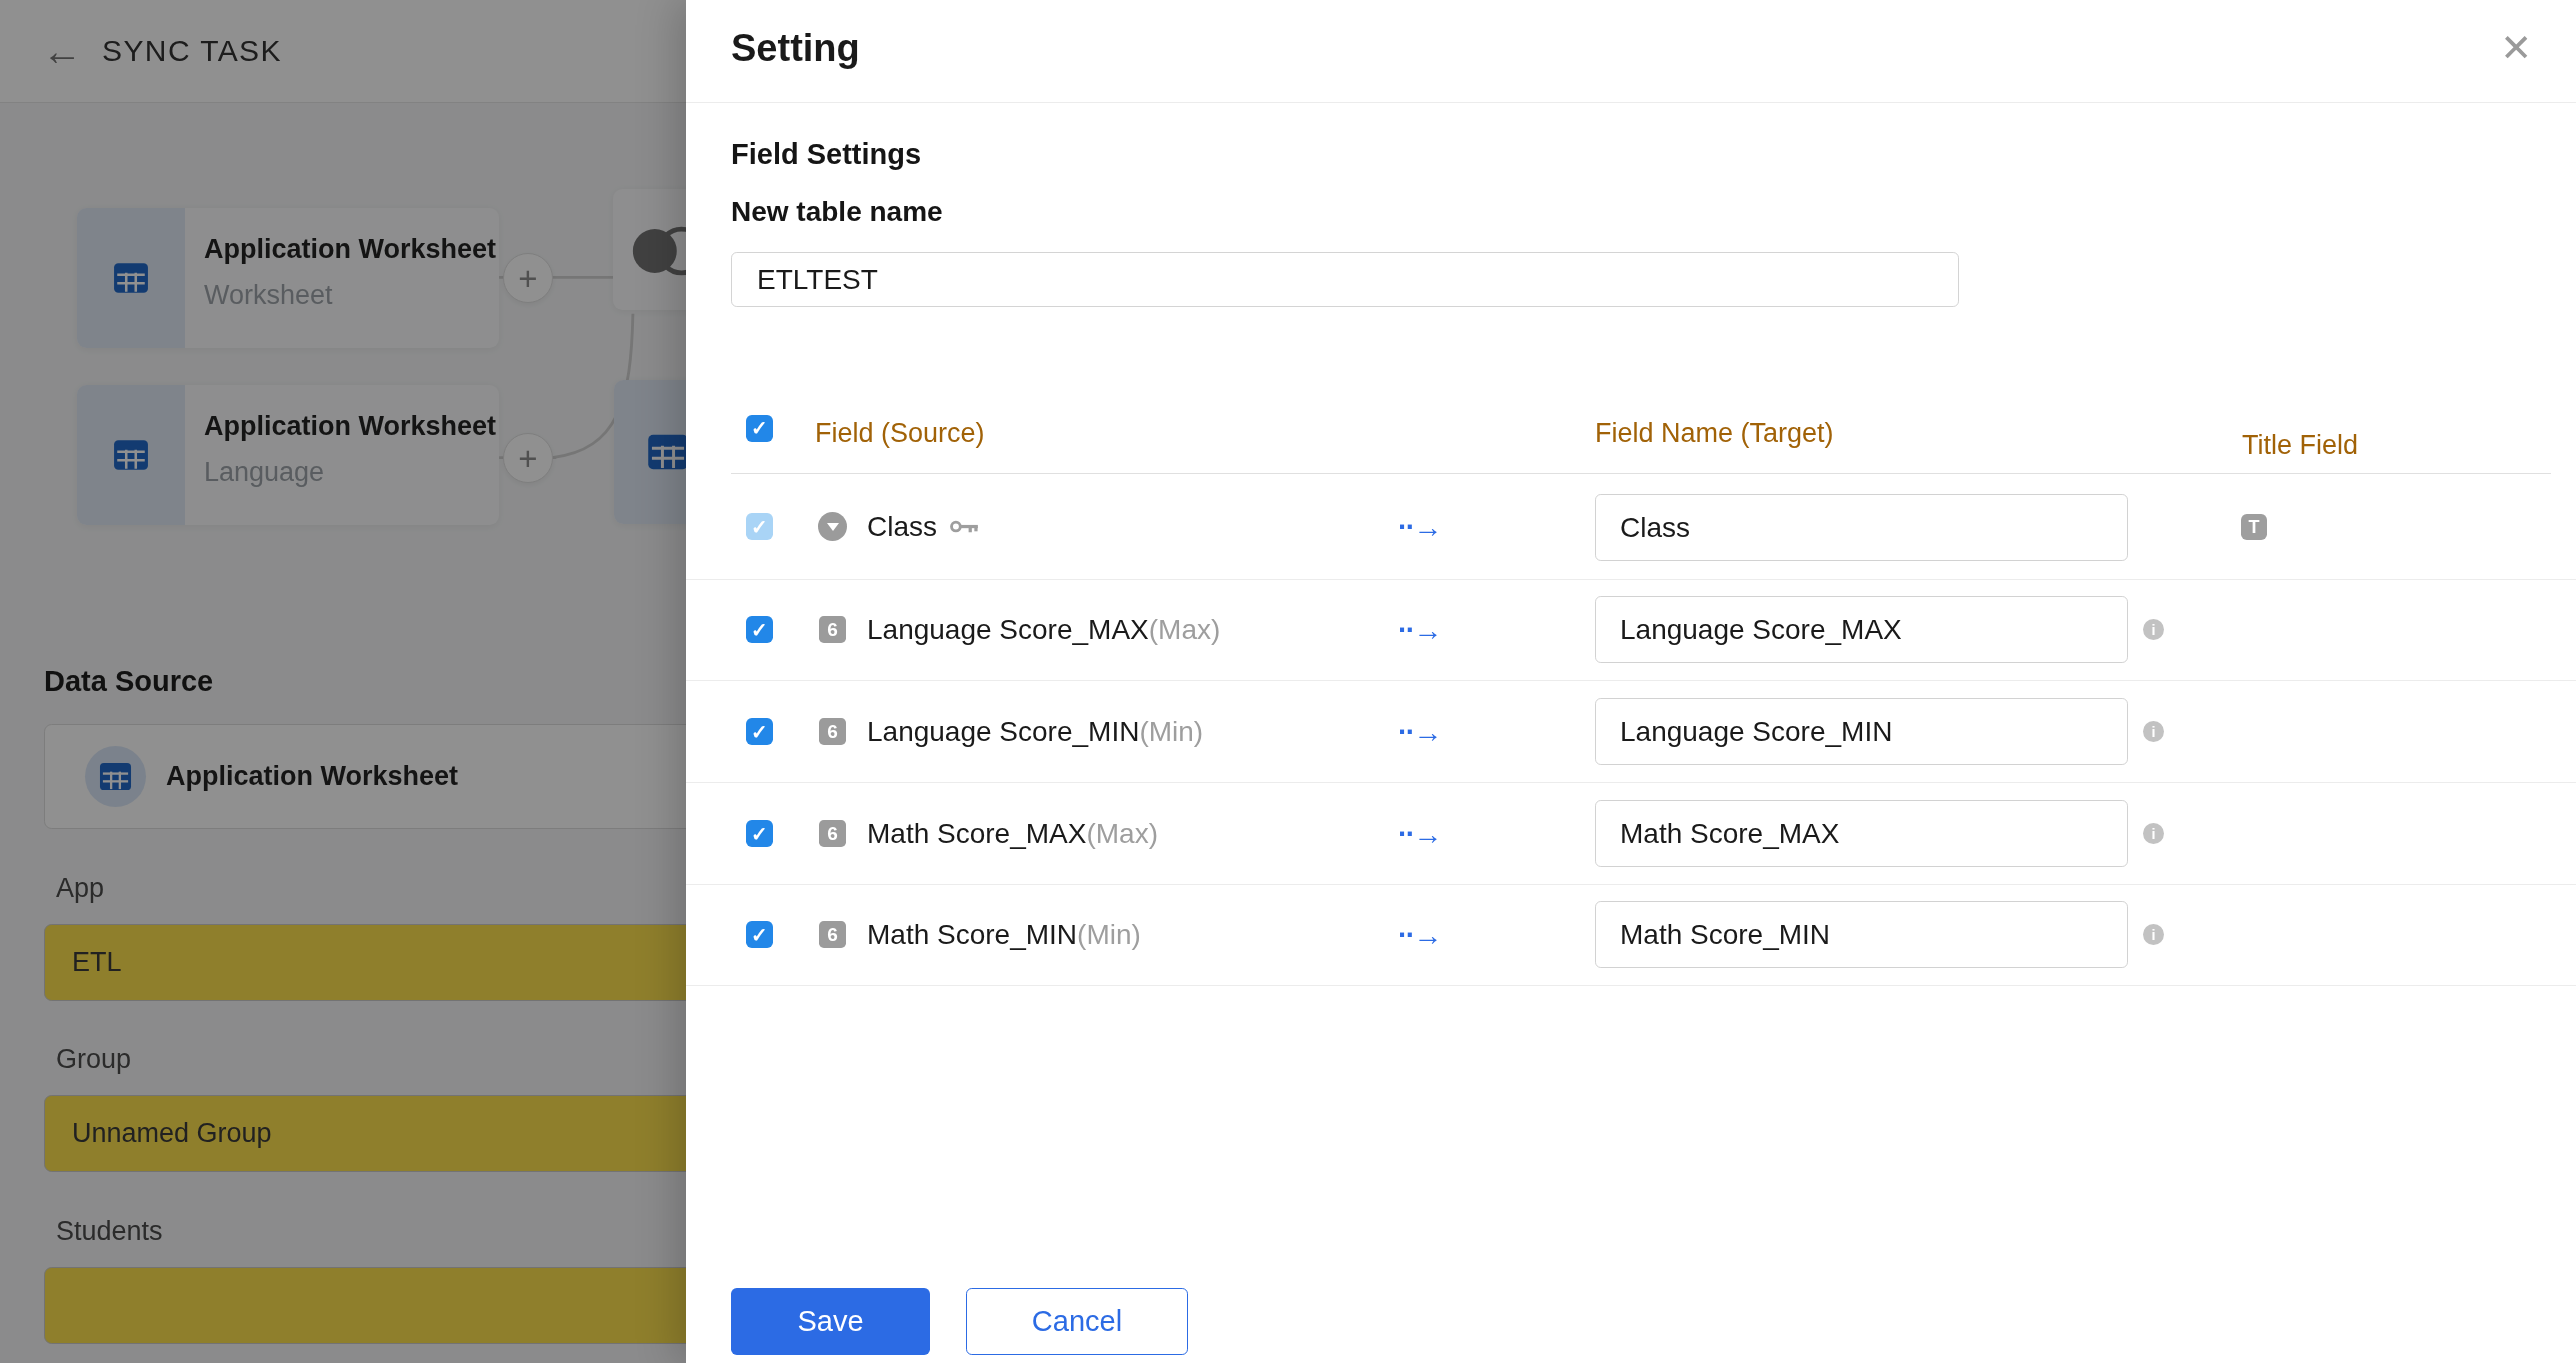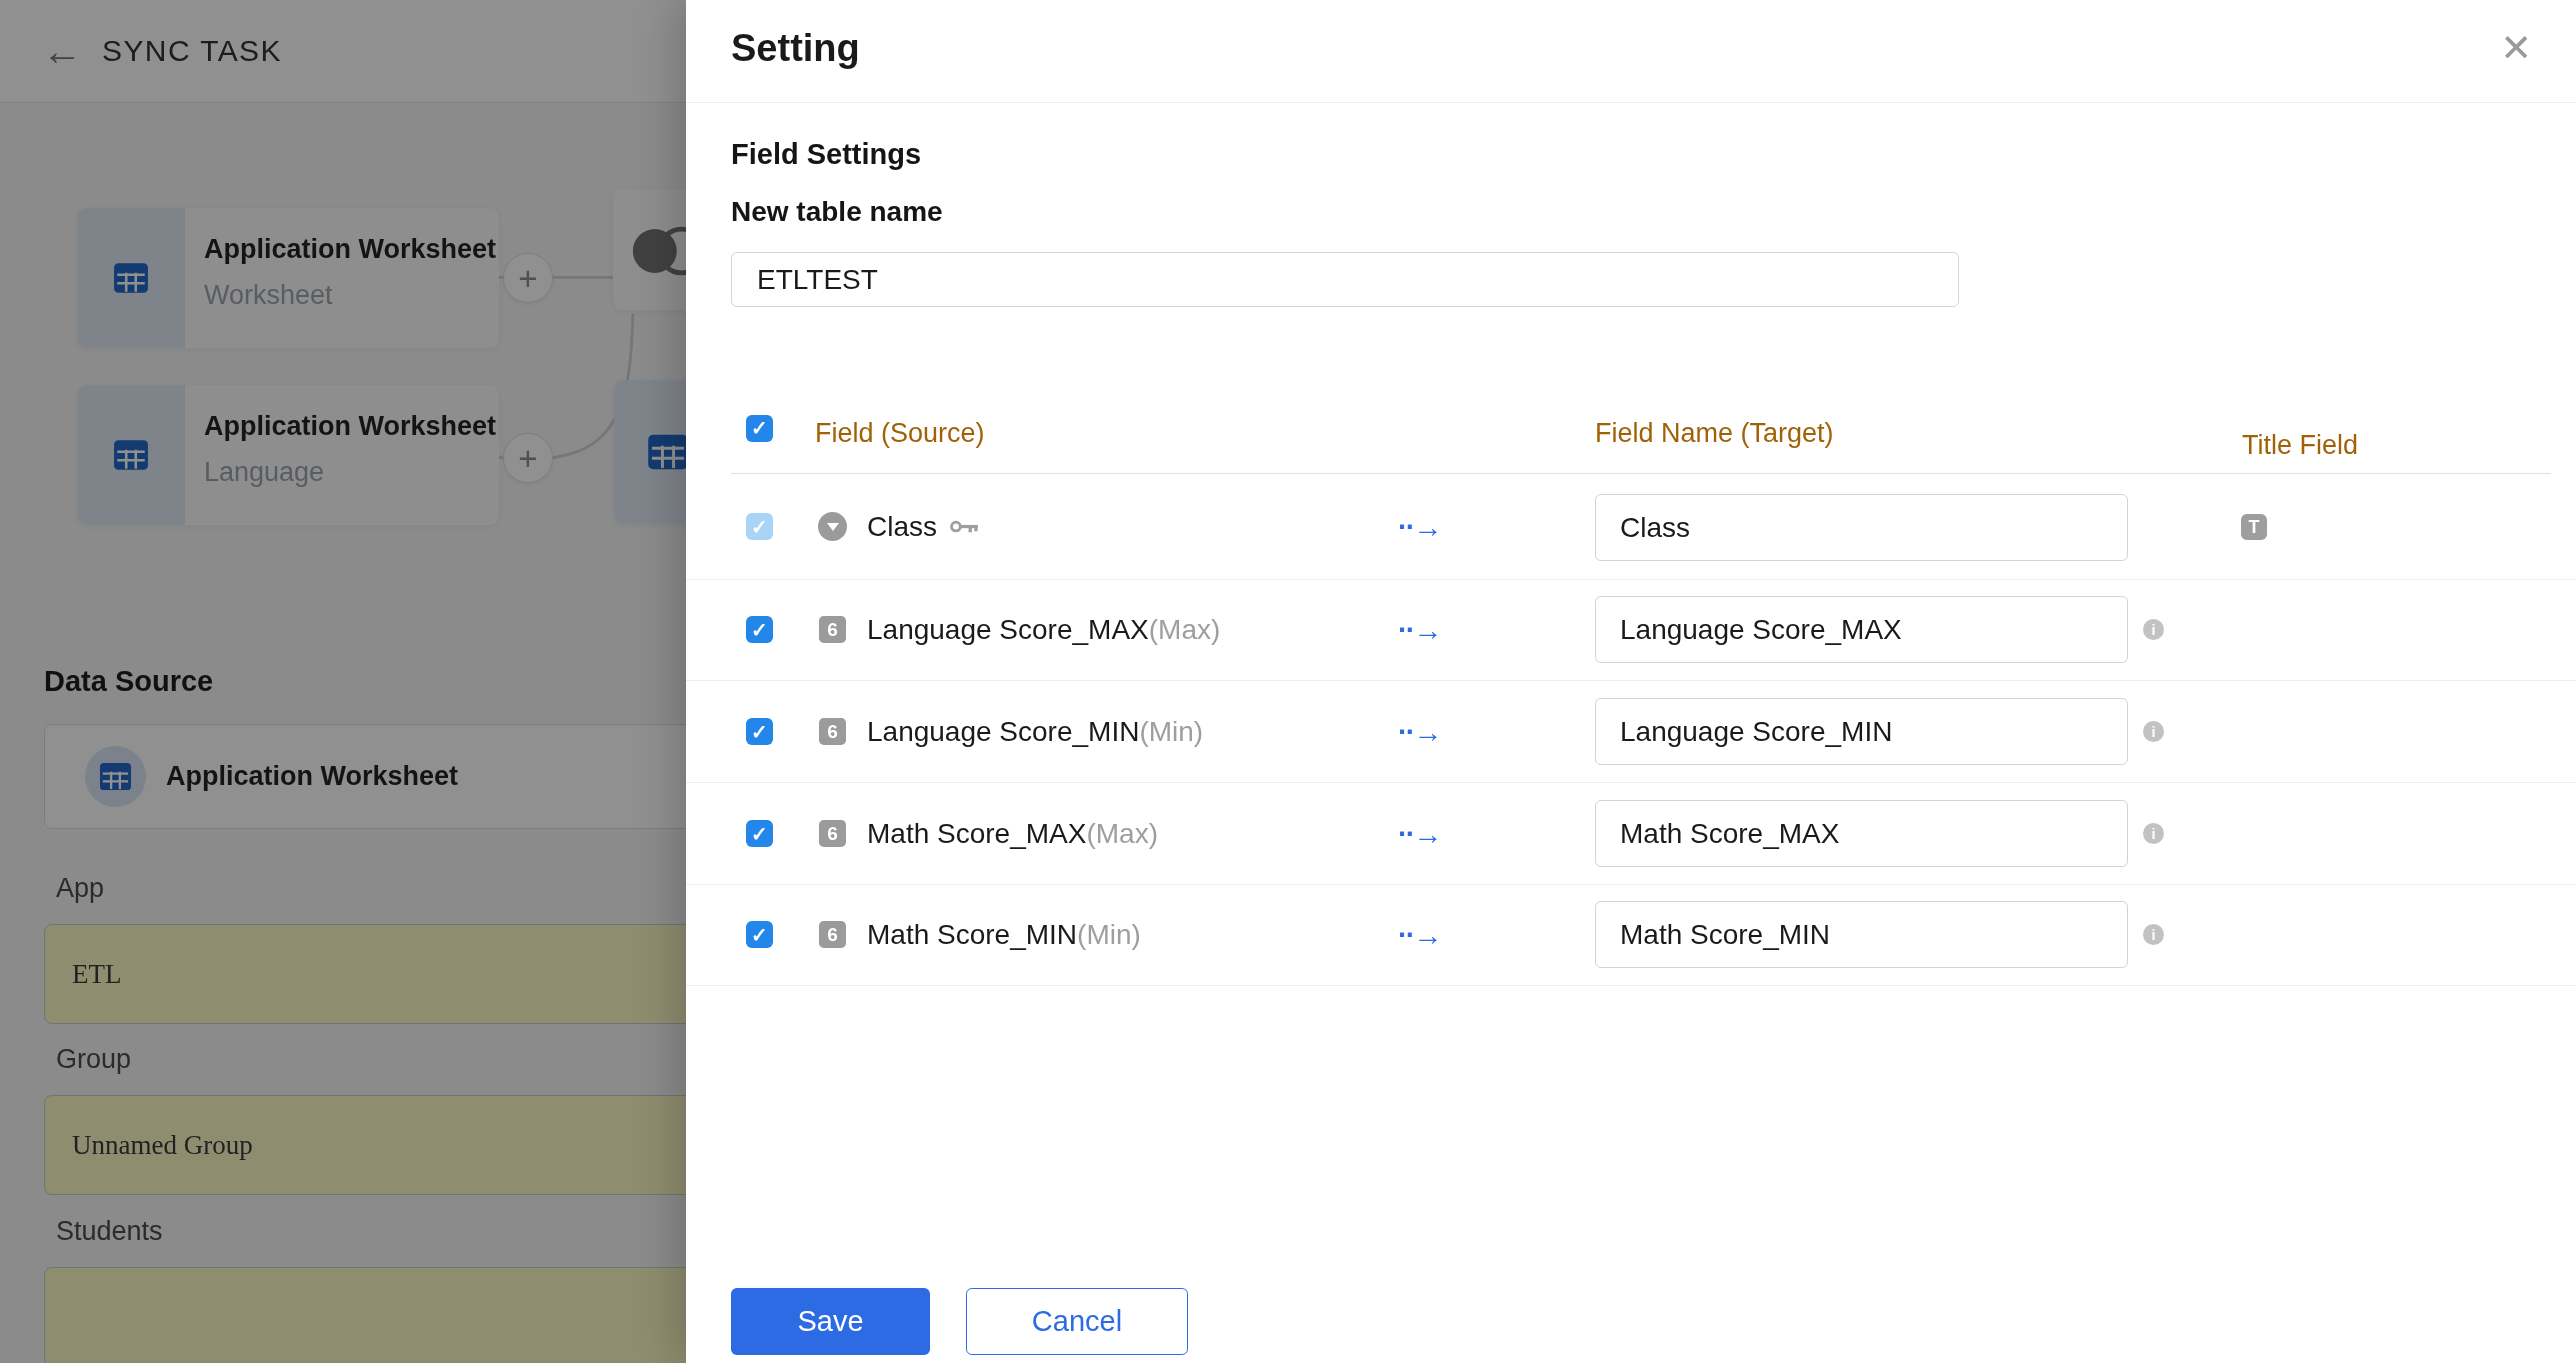--- a/index.html
+++ b/index.html
@@ -25,21 +25,21 @@
   .union-card { position:absolute; left:613px; top:86px; width:144px; height:121px; background:#fbfcfd; border-radius:9.6px; box-shadow:0 1.9px 7.7px rgba(0,0,0,.05); }
   .dest-card { position:absolute; left:614px; top:277px; width:163px; height:144px; background:#fbfcfd; border-radius:9.6px; overflow:hidden; box-shadow:0 1.9px 7.7px rgba(0,0,0,.05); }
   .dest-icon-sec { position:absolute; left:0; top:0; width:108px; height:100%; background:#dfe9f6; display:flex; align-items:center; justify-content:center; }
 
   .ds-label { position:absolute; left:44px; top:562px; font-size:29px; font-weight:bold; color:#151515; }
   .ds-card { position:absolute; left:44px; top:621px; width:796px; height:105px; background:#fff; border:1px solid #dcdcdc; border-radius:7.7px; }
   .ds-circle { position:absolute; left:40px; top:21px; width:61px; height:61px; border-radius:50%; background:#d9e6f7; display:flex; align-items:center; justify-content:center; }
   .ds-name { position:absolute; left:121px; top:36px; font-size:27px; font-weight:bold; color:#1b1b1b; }
 
   .fld-label { position:absolute; left:44px; font-size:27px; color:#454545;margin-left:12px; }
-  .fld-input { position:absolute; left:44px; width:882px; height:100px; background:#fef9c3; border:1px solid #c9c9c9; border-radius:7.7px; font-size:27px; color:#333; padding-left:27px; font-family:Liberation Serif, serif; }
+  .fld-input { position:absolute; left:44px; width:882px; height:77px; background:#fde047; border:1px solid #c9c9c9; border-radius:7.7px; font-size:27px; color:#333; padding-left:27px; font-family:Liberation Sans, sans-serif; }
 
   
   .overlay { position:absolute; left:0; top:0; width:2576px; height:1364px; background:rgba(13,13,13,0.46); z-index:40; }
 
   
   .drawer { position:absolute; left:686px; top:0; width:1890px; height:1364px; background:#ffffff; z-index:50; box-shadow:-11.5px 0 38px rgba(0,0,0,.18); }
   .drawer-header { position:absolute; left:0; top:0; width:100%; height:103px; border-bottom:1px solid #ececec; }
   .drawer-title { position:absolute; left:45px; top:27px; font-size:38px; font-weight:bold; color:#1a1a1a; }
   .close-btn { position:absolute; right:44px; top:27px; font-size:38px; color:#9a9a9a; cursor:pointer; line-height:42px; }
 

